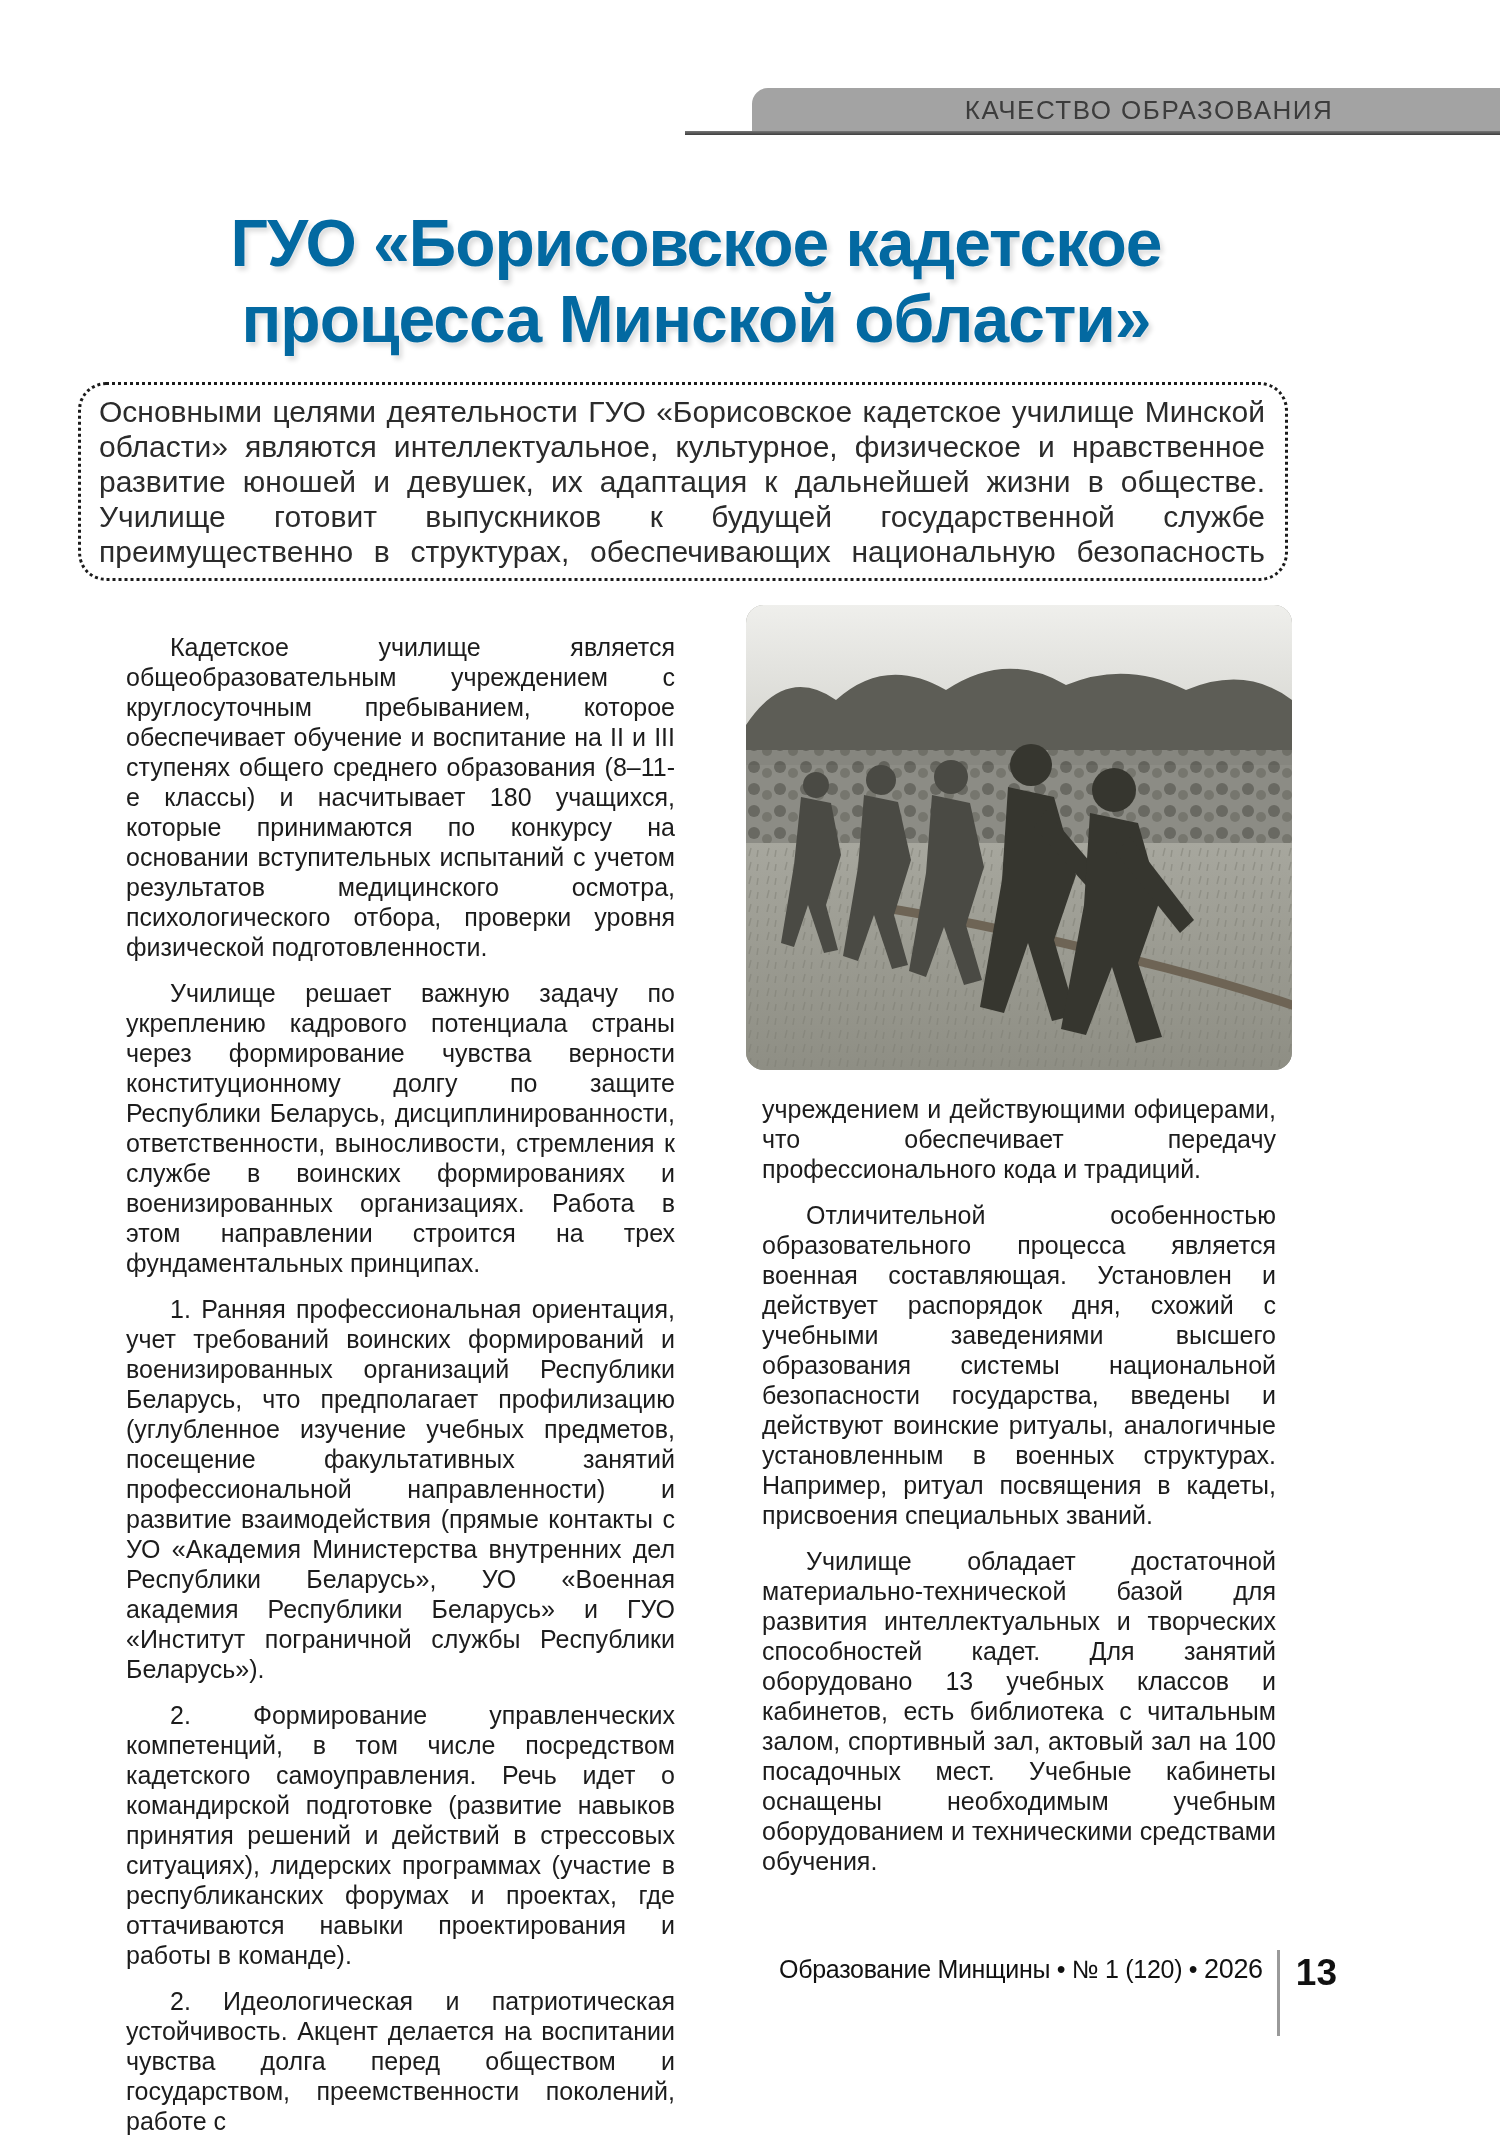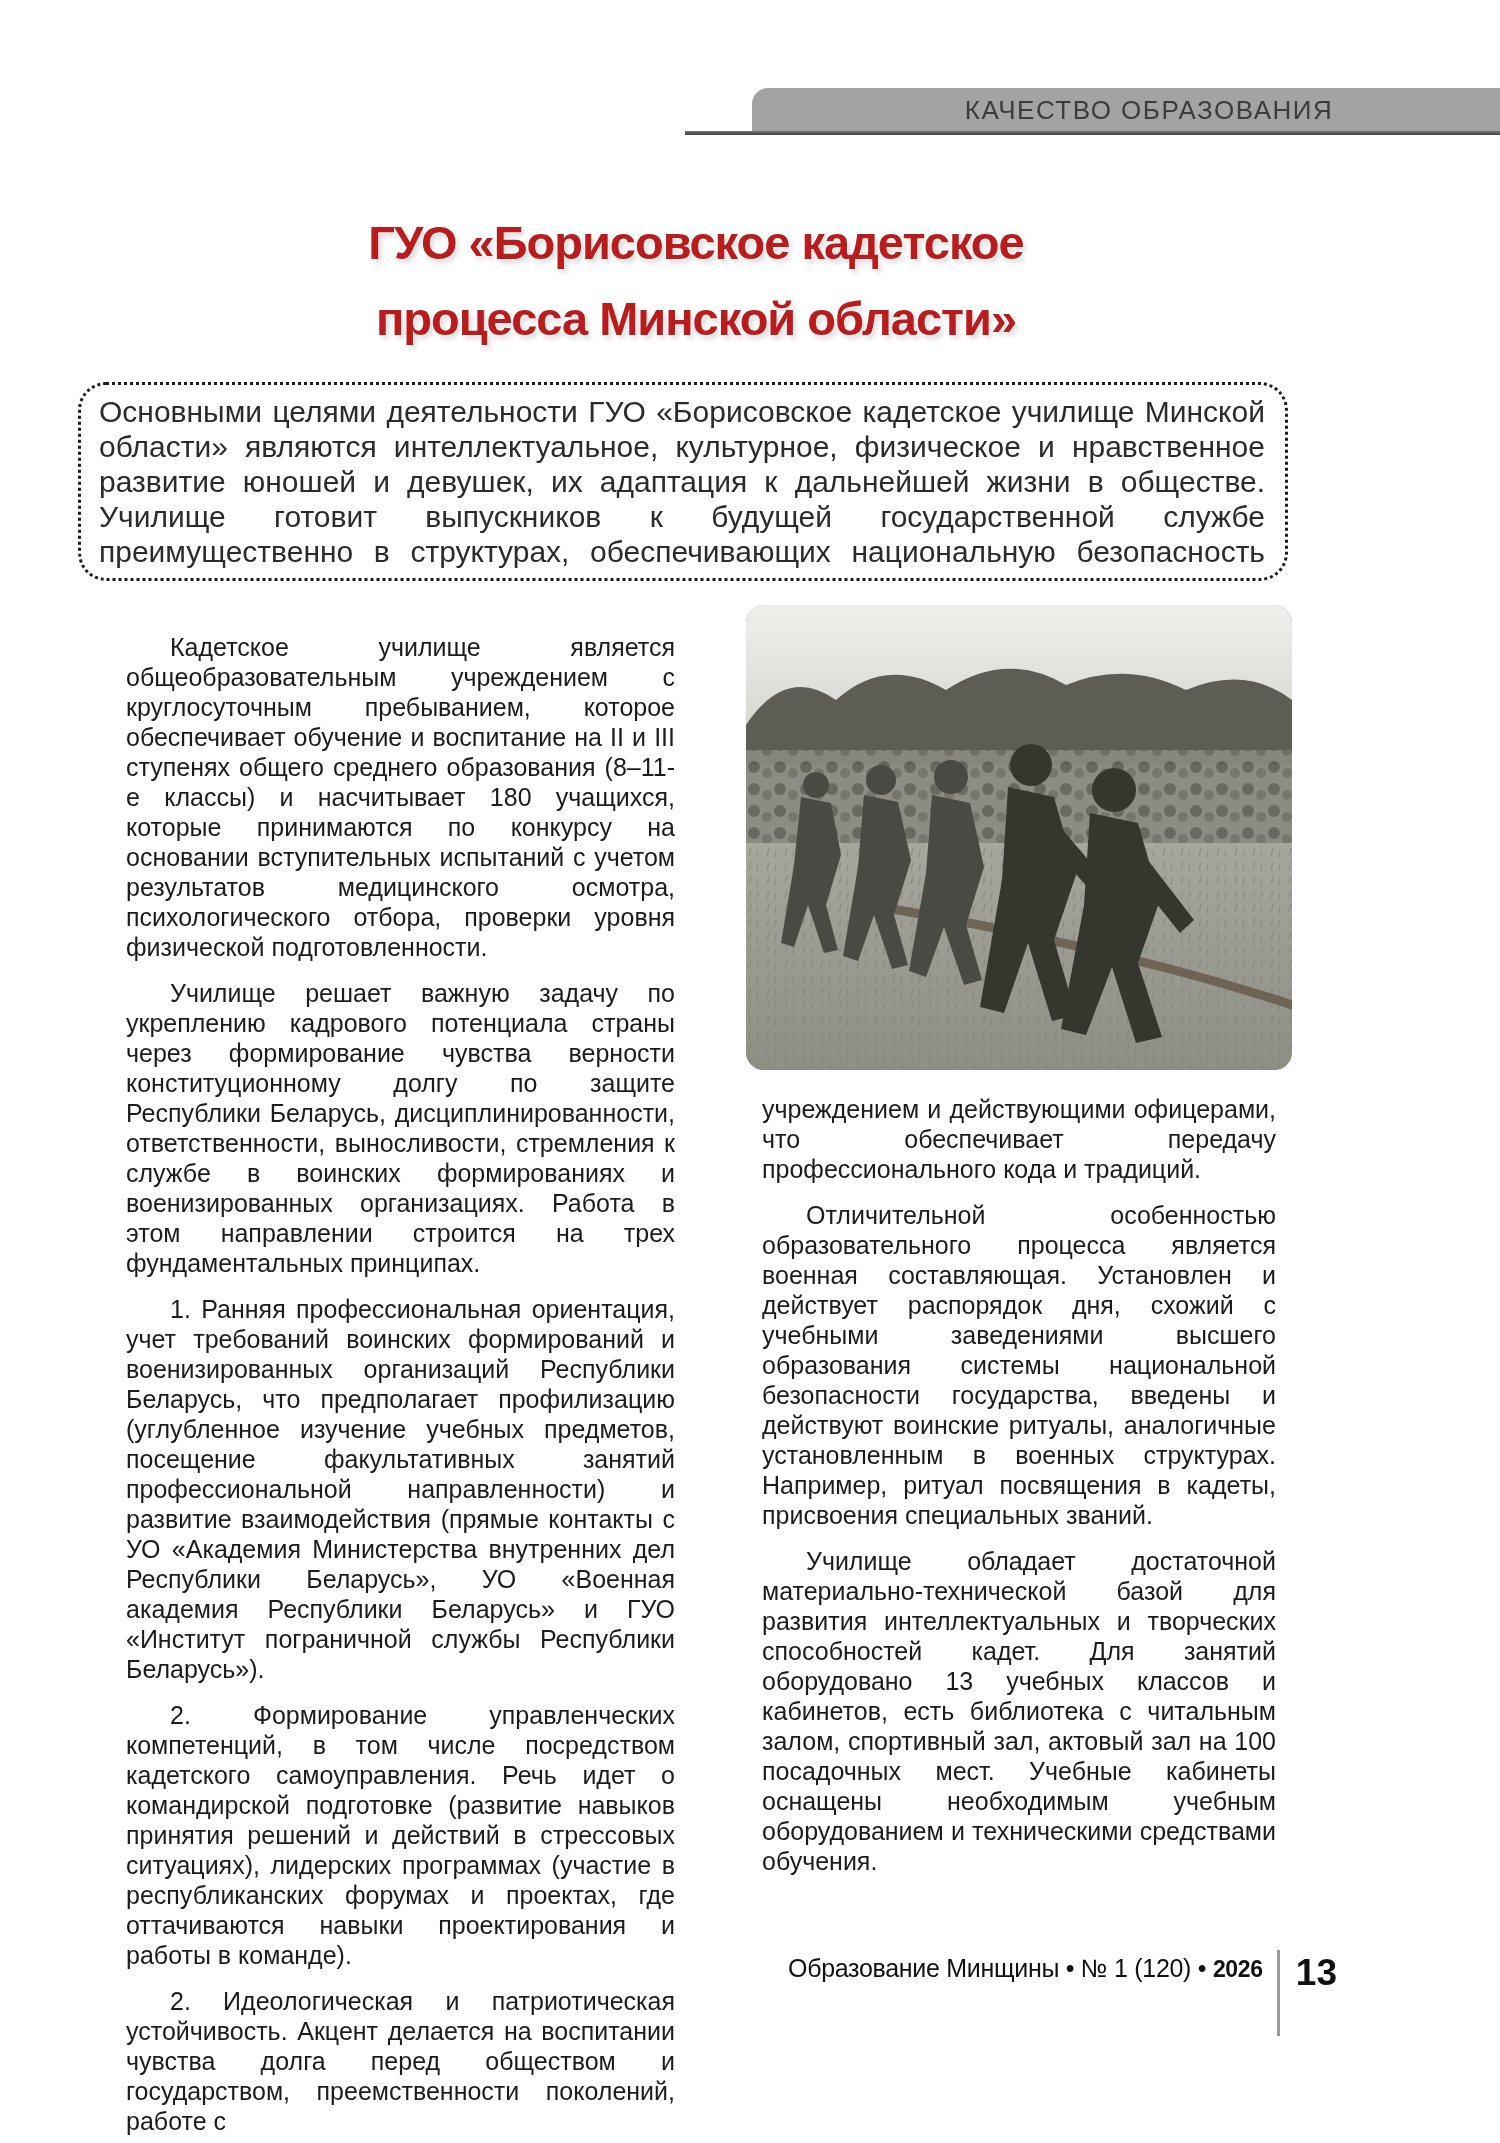--- a/index.html
+++ b/index.html
@@ -17,22 +17,22 @@
     font-size:26px;letter-spacing:1.5px;color:#3c3c3c;padding-left:46px;
     white-space:nowrap;
   }
   .header-rule{
     position:absolute;left:685px;top:131px;width:815px;height:4px;
     background:linear-gradient(to bottom,#767676,#3e3e3e);
   }
   
   .page-title{
     position:absolute;left:96px;top:205px;width:1200px;text-align:center;
-    font-weight:bold;font-size:47px;line-height:76px;letter-spacing:-1px;
-    color:#b91c1c;
+    font-weight:bold;font-size:66px;line-height:76px;letter-spacing:-1px;
+    color:#0369a1;
     text-shadow:0 0 2px rgba(255,255,255,.9), 3px 4px 5px rgba(0,0,0,.14);
   }
   
   .intro-box{
     position:absolute;left:78px;top:382px;width:1210px;height:199px;
     box-sizing:border-box;border:3px dotted #1b1b1b;border-radius:28px;
     padding:9px 20px 9px 18px;
     font-size:30px;line-height:35px;text-align:justify;color:#2b2b2b;
     overflow:hidden;
   }
@@ -50,21 +50,21 @@
   .photo svg{display:block;}
   
   .footer{
     position:absolute;left:746px;top:1950px;width:591px;
     display:flex;align-items:flex-start;
   }
   .footer .meta-wrap{
     flex:1;text-align:right;white-space:nowrap;padding-top:4px;
     font-size:25px;letter-spacing:-0.3px;color:#111;
   }
-  .footer .meta-wrap .year{font-weight:bold;font-size:23px;}
+  .footer .meta-wrap .year{font-weight:normal;font-size:27px;}
   .footer .divider{width:3px;height:86px;background:#9a9a9a;margin:0 16px 0 14px;}
   .footer .pageno{font-size:37px;font-weight:bold;color:#111;padding-top:2px;}
 </style>
 </head>
 <body>
 
 <div class="header-tab">
   <span class="label">КАЧЕСТВО ОБРАЗОВАНИЯ</span>
 </div>
 <div class="header-rule"></div>

